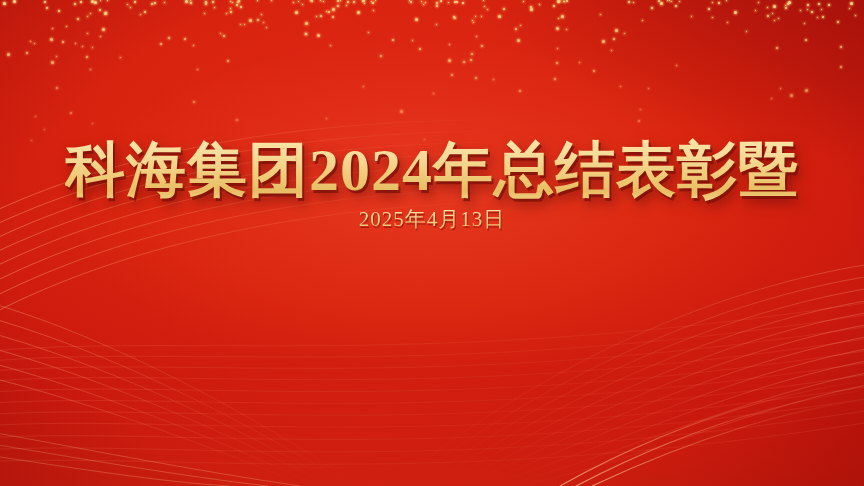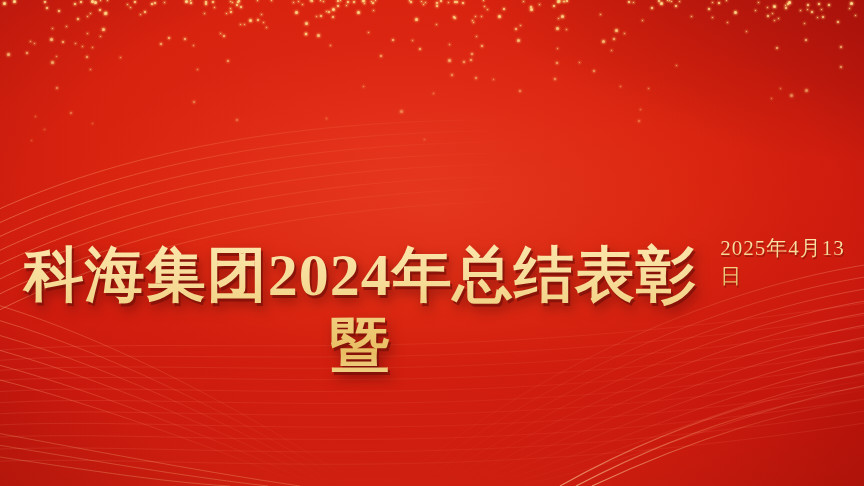--- a/index.html
+++ b/index.html
@@ -49,21 +49,21 @@
     box-shadow:0 0 2px 1px rgba(255,200,110,.55);
   }
 
   
   .lines{position:absolute;inset:0;}
   .lines svg{position:absolute;inset:0;width:864px;height:486px;}
 
   
   .content{
     position:absolute; inset:0;
-    display:flex; 
+    display:flex; flex-direction:column;
     align-items:center; justify-content:flex-start;
   }
 
   .title{
     margin:0;
     text-align:center;
     font-family:"Liberation Serif","DejaVu Serif",serif;
     font-weight:700;
     letter-spacing:1px;
     line-height:1.17;
@@ -71,21 +71,20 @@
     -webkit-background-clip:text;
     background-clip:text;
     color:transparent;
     -webkit-text-fill-color:transparent;
     filter:drop-shadow(2px 3px 0 rgba(120,16,8,.70)) drop-shadow(3px 5px 6px rgba(95,10,6,.50));
   }
   .title-l1{ font-size:60px; margin-top:135px; }
   .title-l2{ font-size:60px; margin-top:2px; }
 
   .date{
-    margin-top:38px;
     font-family:"Liberation Serif","DejaVu Serif",serif;
     font-size:21px;
     letter-spacing:1px;
     background:linear-gradient(180deg,#fbe7b0 0%,#f2d288 55%,#e4bb66 100%);
     -webkit-background-clip:text;
     background-clip:text;
     color:transparent;
     -webkit-text-fill-color:transparent;
     filter:drop-shadow(1px 2px 0 rgba(120,16,8,.55));
   }

